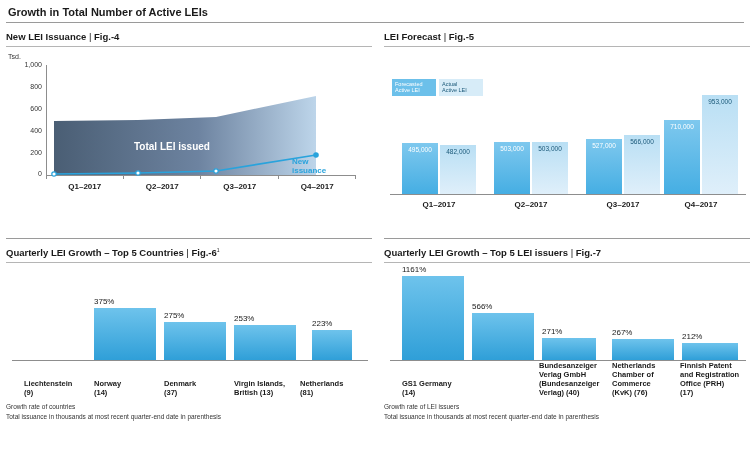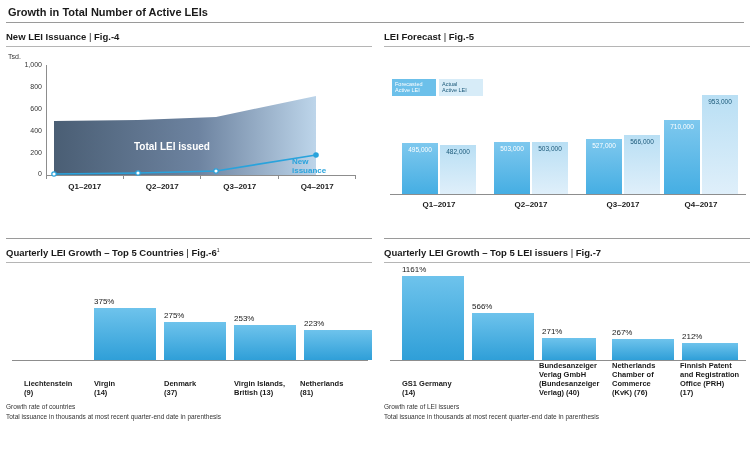--- a/index.html
+++ b/index.html
@@ -265,41 +265,41 @@
 
       <div class="cat" style="left:18px; width:66px;">
         <div>Liechtenstein</div>
         <div>(9)</div>
       </div>
 
       <div class="vbar" style="left:88px;  width:62px; height:52px;">
         <div class="pct">375%</div>
       </div>
       <div class="cat" style="left:88px; width:66px;">
-        <div>Virgin</div>
+        <div>Norway</div>
         <div>(14)</div>
       </div>
 
       <div class="vbar" style="left:158px; width:62px; height:38px;">
         <div class="pct">275%</div>
       </div>
       <div class="cat" style="left:158px; width:66px;">
         <div>Denmark</div>
         <div>(37)</div>
       </div>
 
       <div class="vbar" style="left:228px; width:62px; height:35px;">
         <div class="pct">253%</div>
       </div>
       <div class="cat" style="left:228px; width:70px;">
         <div>Virgin Islands,</div>
         <div>British (13)</div>
       </div>
 
-      <div class="vbar" style="left:298px; width:68px; height:30px;">
+      <div class="vbar" style="left:306px; width:40px; height:30px;">
         <div class="pct">223%</div>
       </div>
       <div class="cat" style="left:294px; width:66px;">
         <div>Netherlands</div>
         <div>(81)</div>
       </div>
     </div>
 
     <div class="footnotes">
       <div>Growth rate of countries</div>

